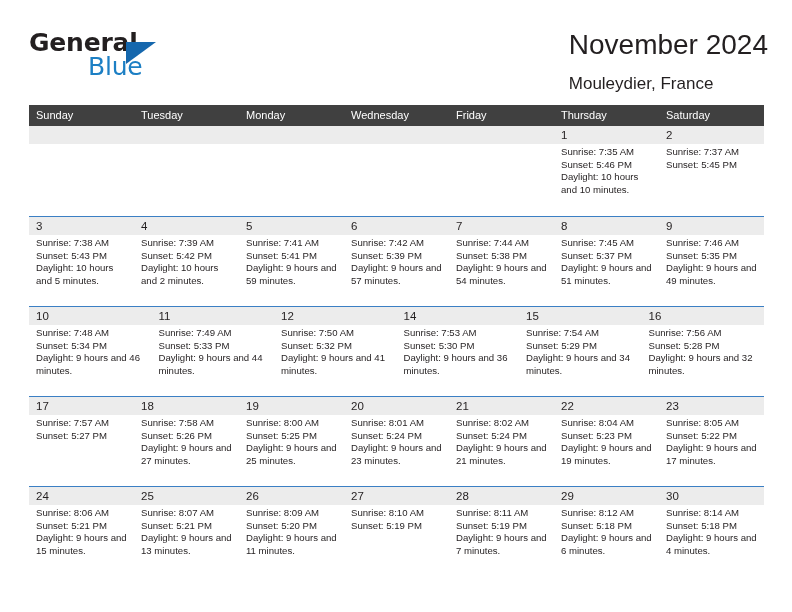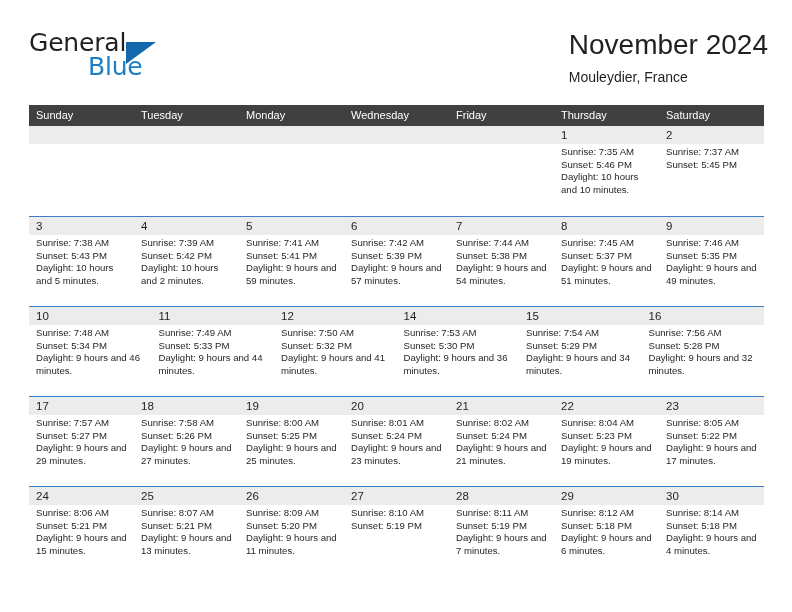--- a/index.html
+++ b/index.html
@@ -37,21 +37,21 @@
     height: 56px;
   }
   .logo-general {
     position: absolute;
     left: 0;
     top: 0;
     font-size: 25px;
     letter-spacing: -0.2px;
     color: #231f20;
     font-family: "DejaVu Sans", sans-serif;
-    font-weight: 400;
+    font-weight: 700;
   }
   .logo-blue {
     position: absolute;
     left: 59px;
     top: 24px;
     font-size: 25px;
     letter-spacing: -0.2px;
     color: #1c7fc4;
     font-family: "DejaVu Sans", sans-serif;
     font-weight: 400;
@@ -73,22 +73,22 @@
   }
   .cal-title {
     font-size: 28px;
     font-weight: 400;
     color: #231f20;
     line-height: 34px;
     white-space: nowrap;
     font-family: "Liberation Sans", sans-serif;
   }
   .cal-subtitle {
-    margin-top: 6px;
-    font-size: 14px;
+    margin-top: 13px;
+    font-size: 17px;
     font-weight: 400;
     color: #231f20;
     line-height: 18px;
     white-space: nowrap;
   }
 
   
   .calendar {
     position: absolute;
     left: 29px;
@@ -321,21 +321,20 @@
               <div class="daylight-line">Daylight: 9 hours and 32 minutes.</div>
             </div>
           </div>
         </div>
         <div class="week-row">
           <div class="day-cell">
             <div class="day-number-band">17</div>
             <div class="day-info">
               <div>Sunrise: 7:57 AM</div>
               <div>Sunset: 5:27 PM</div>
-              <div class="daylight-line">Daylight: 9 hours and 29 minutes.</div>
             </div>
           </div>
           <div class="day-cell">
             <div class="day-number-band">18</div>
             <div class="day-info">
               <div>Sunrise: 7:58 AM</div>
               <div>Sunset: 5:26 PM</div>
               <div class="daylight-line">Daylight: 9 hours and 27 minutes.</div>
             </div>
           </div>

